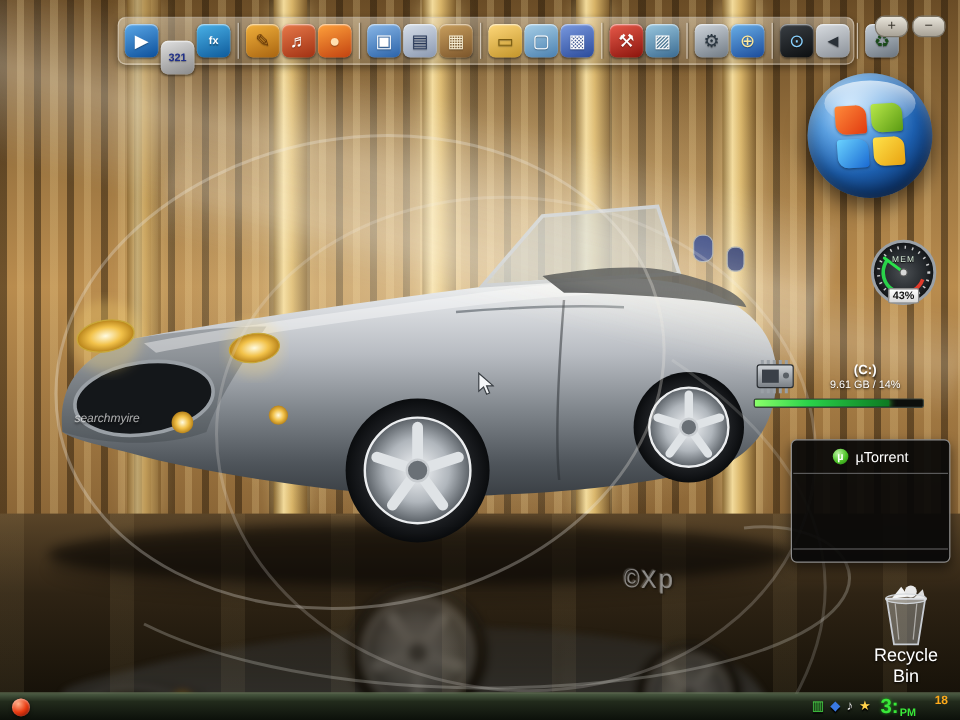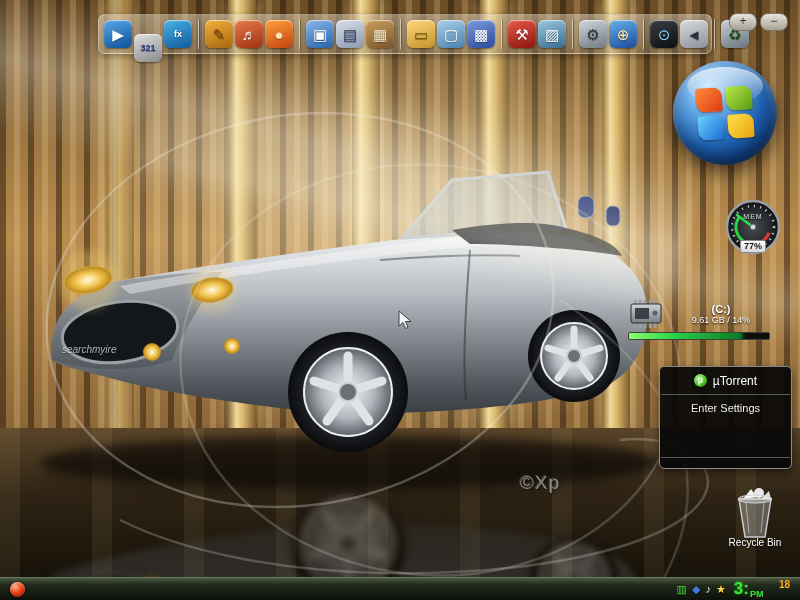--- a/index.html
+++ b/index.html
@@ -22,21 +22,21 @@
       repeating-linear-gradient(90deg, rgba(255,220,150,0.07) 0 20px, rgba(0,0,0,0) 20px 92px),
       linear-gradient(180deg,#594428 0%,#2e2314 45%,#171209 100%);}
   .beam{position:absolute;pointer-events:none;}
   #beam1{left:-140px;top:60px;width:840px;height:150px;transform:rotate(16deg);
     background:linear-gradient(180deg,rgba(255,255,255,0) 0%,rgba(255,250,235,0.30) 50%,rgba(255,255,255,0) 100%);filter:blur(5px);}
   #beam2{left:130px;top:185px;width:680px;height:90px;transform:rotate(13deg);
     background:linear-gradient(180deg,rgba(255,255,255,0) 0%,rgba(255,250,235,0.20) 50%,rgba(255,255,255,0) 100%);filter:blur(5px);}
   .car-svg{position:absolute;left:0;top:0;pointer-events:none;}
   .watermark-signature{position:absolute;left:62px;top:344px;font-style:italic;font-size:10px;
     color:rgba(255,255,255,0.65);text-shadow:0 1px 2px rgba(0,0,0,0.6);}
-  .watermark-copyright{position:absolute;left:520px;top:472px;font-family:Liberation Sans, sans-serif;font-size:19px;
+  .watermark-copyright{position:absolute;left:520px;top:472px;font-family:Liberation Mono, monospace;font-size:22px;
     color:rgba(215,215,215,0.55);letter-spacing:1px;
     text-shadow:1px 1px 2px rgba(0,0,0,0.5),-1px -1px 1px rgba(255,255,255,0.25);}
   .mouse-cursor{position:absolute;left:398px;top:310px;}
 
   
   .dock{position:absolute;left:98px;top:14px;width:614px;height:40px;border-radius:7px;
     background:linear-gradient(180deg,rgba(235,225,205,0.45),rgba(150,135,110,0.38));
     border:1px solid rgba(255,255,255,0.35);box-shadow:0 2px 6px rgba(0,0,0,0.35);
     display:flex;align-items:center;padding:0 5px;box-sizing:border-box;}
   .dock-icons{display:flex;align-items:center;gap:2px;width:100%;}
@@ -97,21 +97,21 @@
     background:radial-gradient(circle at 35% 30%, #baf2a0, #4ec228 55%, #1e7a0e);
     color:#fff;font-size:9px;line-height:13px;text-align:center;font-weight:bold;}
   .ut-title{color:#fff;font-size:12px;}
   .ut-divider{height:1px;background:#5a5a5a;margin:0 1px;}
   .ut-item{height:26px;display:flex;align-items:center;justify-content:center;color:#eee;font-size:11px;cursor:pointer;}
   .ut-spacer{flex:1;}
   .ut-footer{height:10px;}
 
   
   .recycle-bin{position:absolute;left:719px;top:483px;width:72px;height:72px;text-align:center;cursor:pointer;}
-  .rb-label{margin-top:-8px;font-size:10px;color:#fff;text-shadow:0 1px 2px #000;}
+  .rb-label{margin-top:-8px;font-size:15px;color:#fff;text-shadow:0 1px 2px #000;}
 
   
   .taskbar{position:absolute;left:0;top:577px;width:800px;height:23px;
     background:linear-gradient(180deg,#4a5a42 0%,#222b1c 30%,#0c100a 100%);
     border-top:1px solid #6a7a5a;display:flex;align-items:center;box-sizing:border-box;}
   .start-orb{width:15px;height:15px;margin-left:10px;border-radius:50%;flex:0 0 auto;
     background:radial-gradient(circle at 35% 30%, #ffb08a, #e83a10 50%, #6a0c04 95%);
     box-shadow:0 1px 3px rgba(0,0,0,0.6), inset 0 1px 2px rgba(255,255,255,0.5);cursor:pointer;}
   .taskbar-spacer{flex:1;}
   .tray{display:flex;align-items:center;gap:5px;margin-right:8px;}
@@ -325,21 +325,21 @@
           </radialGradient>
       </defs>
       <circle cx="29" cy="30" r="26" fill="url(#memFace)" stroke="#9aa0a6" stroke-width="2.5"></circle>
       <circle cx="29" cy="30" r="21" fill="none" stroke="#e8e8e8" stroke-width="2.5" stroke-dasharray="1.2 5" opacity="0.85"></circle>
       <circle cx="29" cy="30" r="17" fill="none" stroke="#2ad24a" stroke-width="3" stroke-dasharray="28 200" transform="rotate(120 29 30)"></circle>
       <circle cx="29" cy="30" r="17" fill="none" stroke="#e23a2a" stroke-width="3" stroke-dasharray="12 200" transform="rotate(20 29 30)"></circle>
       <line x1="29" y1="30" x2="13" y2="18" stroke="#2ae24a" stroke-width="2.5" stroke-linecap="round"></line>
       <circle cx="29" cy="30" r="3" fill="#d8d8d8" stroke="#555"></circle>
     </svg>
     <div class="gauge-label">MEM</div>
-    <div class="gauge-value">77%</div>
+    <div class="gauge-value">43%</div>
   </div>
 
   <div class="drive-widget">
     <div class="drive-row">
       <svg width="36" height="28" viewBox="0 0 36 28">
         <defs>
             <linearGradient id="chipG" x1="0" y1="0" x2="0" y2="1">
               <stop offset="0%" stop-color="#d0d4d8"></stop>
               <stop offset="100%" stop-color="#787e84"></stop>
             </linearGradient>
@@ -369,21 +369,20 @@
       <div class="drive-bar-fill" style="width: 80%;"></div>
     </div>
   </div>
 
   <div class="utorrent-panel">
     <div class="ut-header">
       <div class="ut-icon">µ</div>
       <div class="ut-title">µTorrent</div>
     </div>
     <div class="ut-divider"></div>
-    <div class="ut-item">Enter Settings</div>
     <div class="ut-spacer"></div>
     <div class="ut-divider"></div>
     <div class="ut-footer"></div>
   </div>
 
   <div class="recycle-bin">
     <svg width="48" height="58" viewBox="0 0 48 58">
       <polygon points="12,16 20,6 26,14" fill="#f2f2f2"></polygon>
       <circle cx="28" cy="10" r="5" fill="#e8e8e8"></circle>
       <polygon points="30,16 38,8 40,16" fill="#dcdcdc"></polygon>

